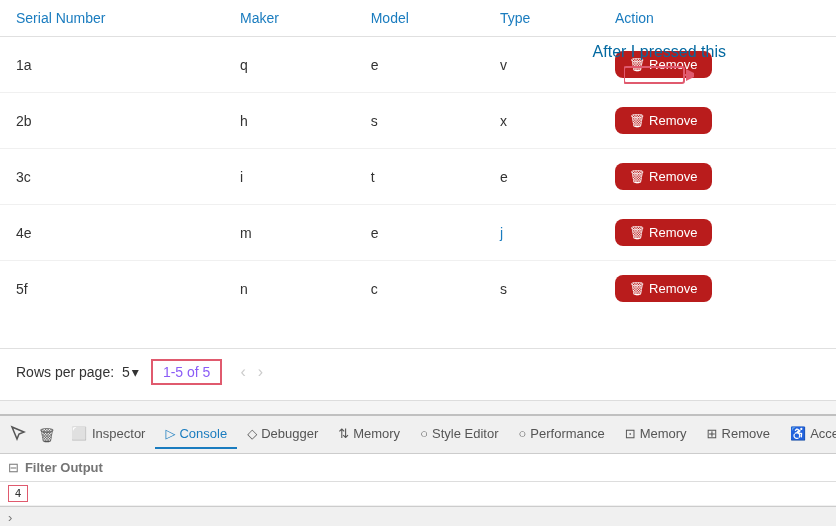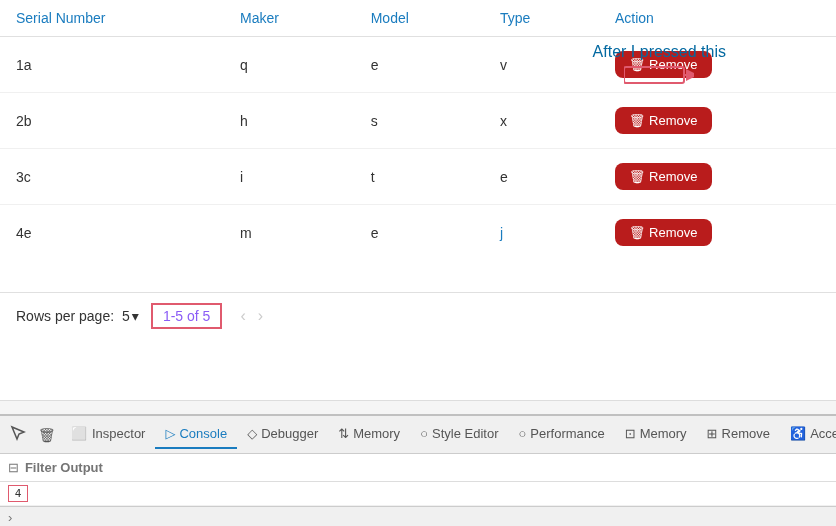--- a/index.html
+++ b/index.html
@@ -222,20 +222,29 @@
         </tr>
         <tr>
           <td>4e</td>
           <td>m</td>
           <td>e</td>
           <td class="type-link">j</td>
           <td style="position: relative;">
             <button class="remove-btn">🗑 Remove</button>
           </td>
         </tr>
+        <tr>
+          <td>5f</td>
+          <td>n</td>
+          <td>c</td>
+          <td>s</td>
+          <td style="position: relative;">
+            <button class="remove-btn">🗑 Remove</button>
+          </td>
+        </tr>
       </tbody>
   </table>
 
   <div class="pagination-row">
     <span class="rows-per-page-label">Rows per page:</span>
     <div class="rows-per-page-select">
       <span>5</span>
       <span>▾</span>
     </div>
     <div class="page-info">1-5 of 5</div>

